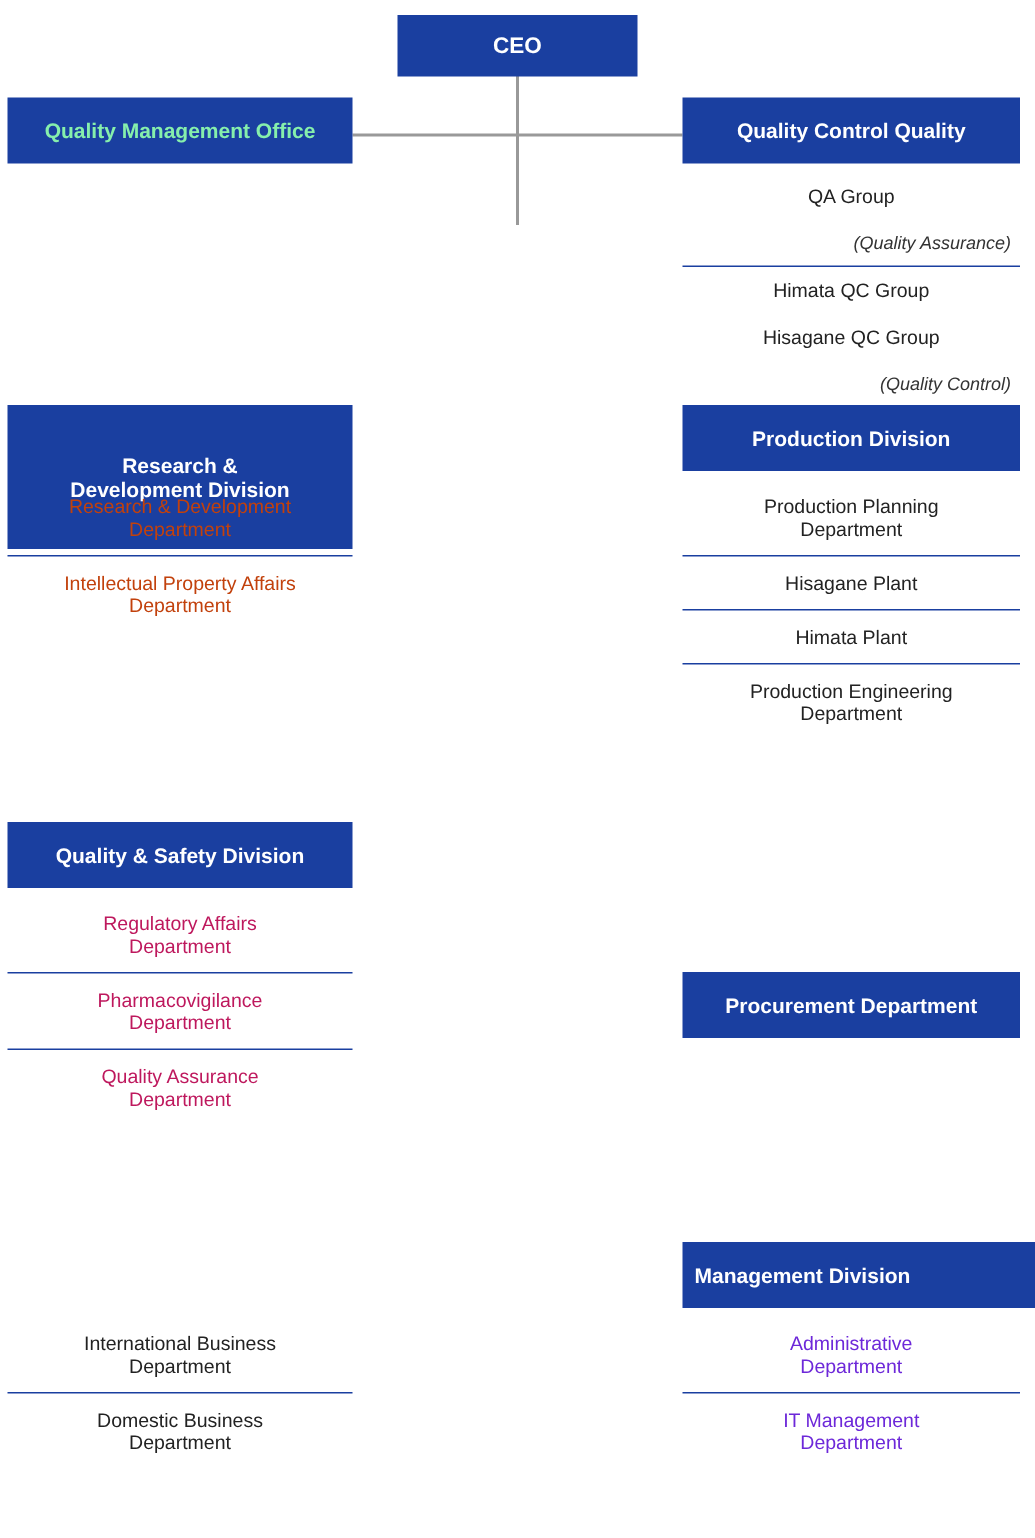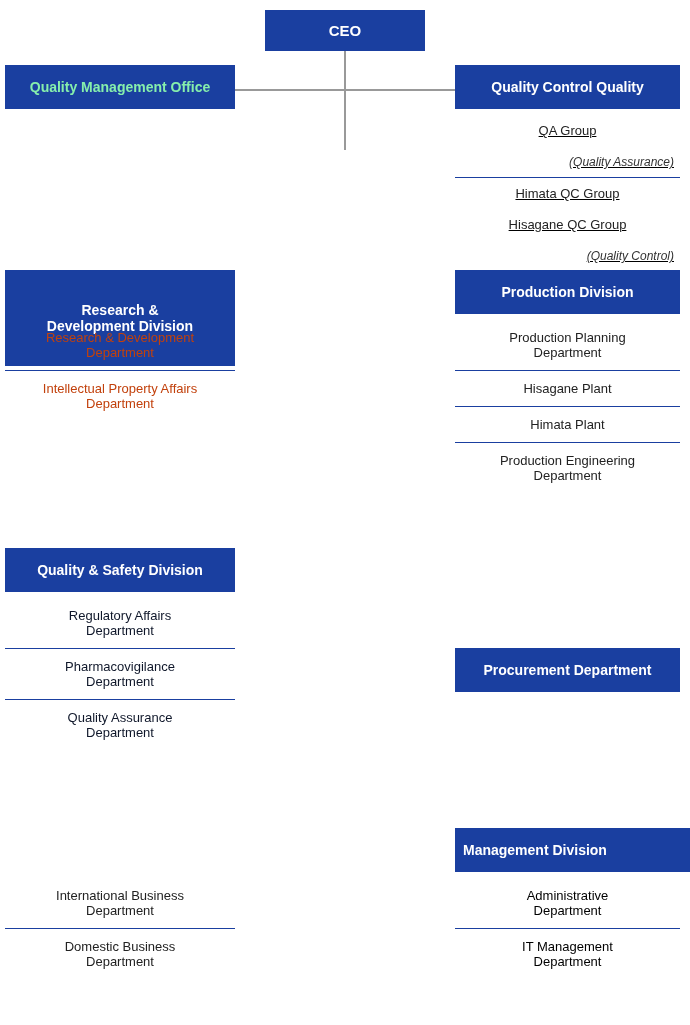--- a/index.html
+++ b/index.html
@@ -72,21 +72,20 @@
       z-index: 2;
     }
 
     
     .qcd-items {
       position: absolute;
       left: 455px;
       top: 115px;
       width: 225px;
       z-index: 2;
-      text-decoration: underline;
     }
 
     .qcd-item {
       text-align: center;
       font-size: 13px;
       color: #222;
       padding: 8px 6px;
     }
 
     .qcd-item.bordered {
@@ -183,21 +182,21 @@
       position: absolute;
       left: 5px;
       top: 598px;
       width: 230px;
       z-index: 2;
     }
 
     .qsd-item {
       text-align: center;
       font-size: 13px;
-      color: #0f172a;
+      color: #be185d;
       padding: 10px 8px;
     }
 
     .qsd-item.bordered {
       border-bottom: 1.5px solid #1a3fa0;
     }
 
     .proc-box {
       position: absolute;
       left: 455px;
@@ -264,21 +263,21 @@
       position: absolute;
       left: 455px;
       top: 878px;
       width: 225px;
       z-index: 2;
     }
 
     .mgd-item {
       text-align: center;
       font-size: 13px;
-      color: #000000;
+      color: #6d28d9;
       padding: 10px 8px;
     }
 
     .mgd-item.bordered {
       border-bottom: 1.5px solid #1a3fa0;
     }
 
     
     .connectors-svg {
       position: absolute;

